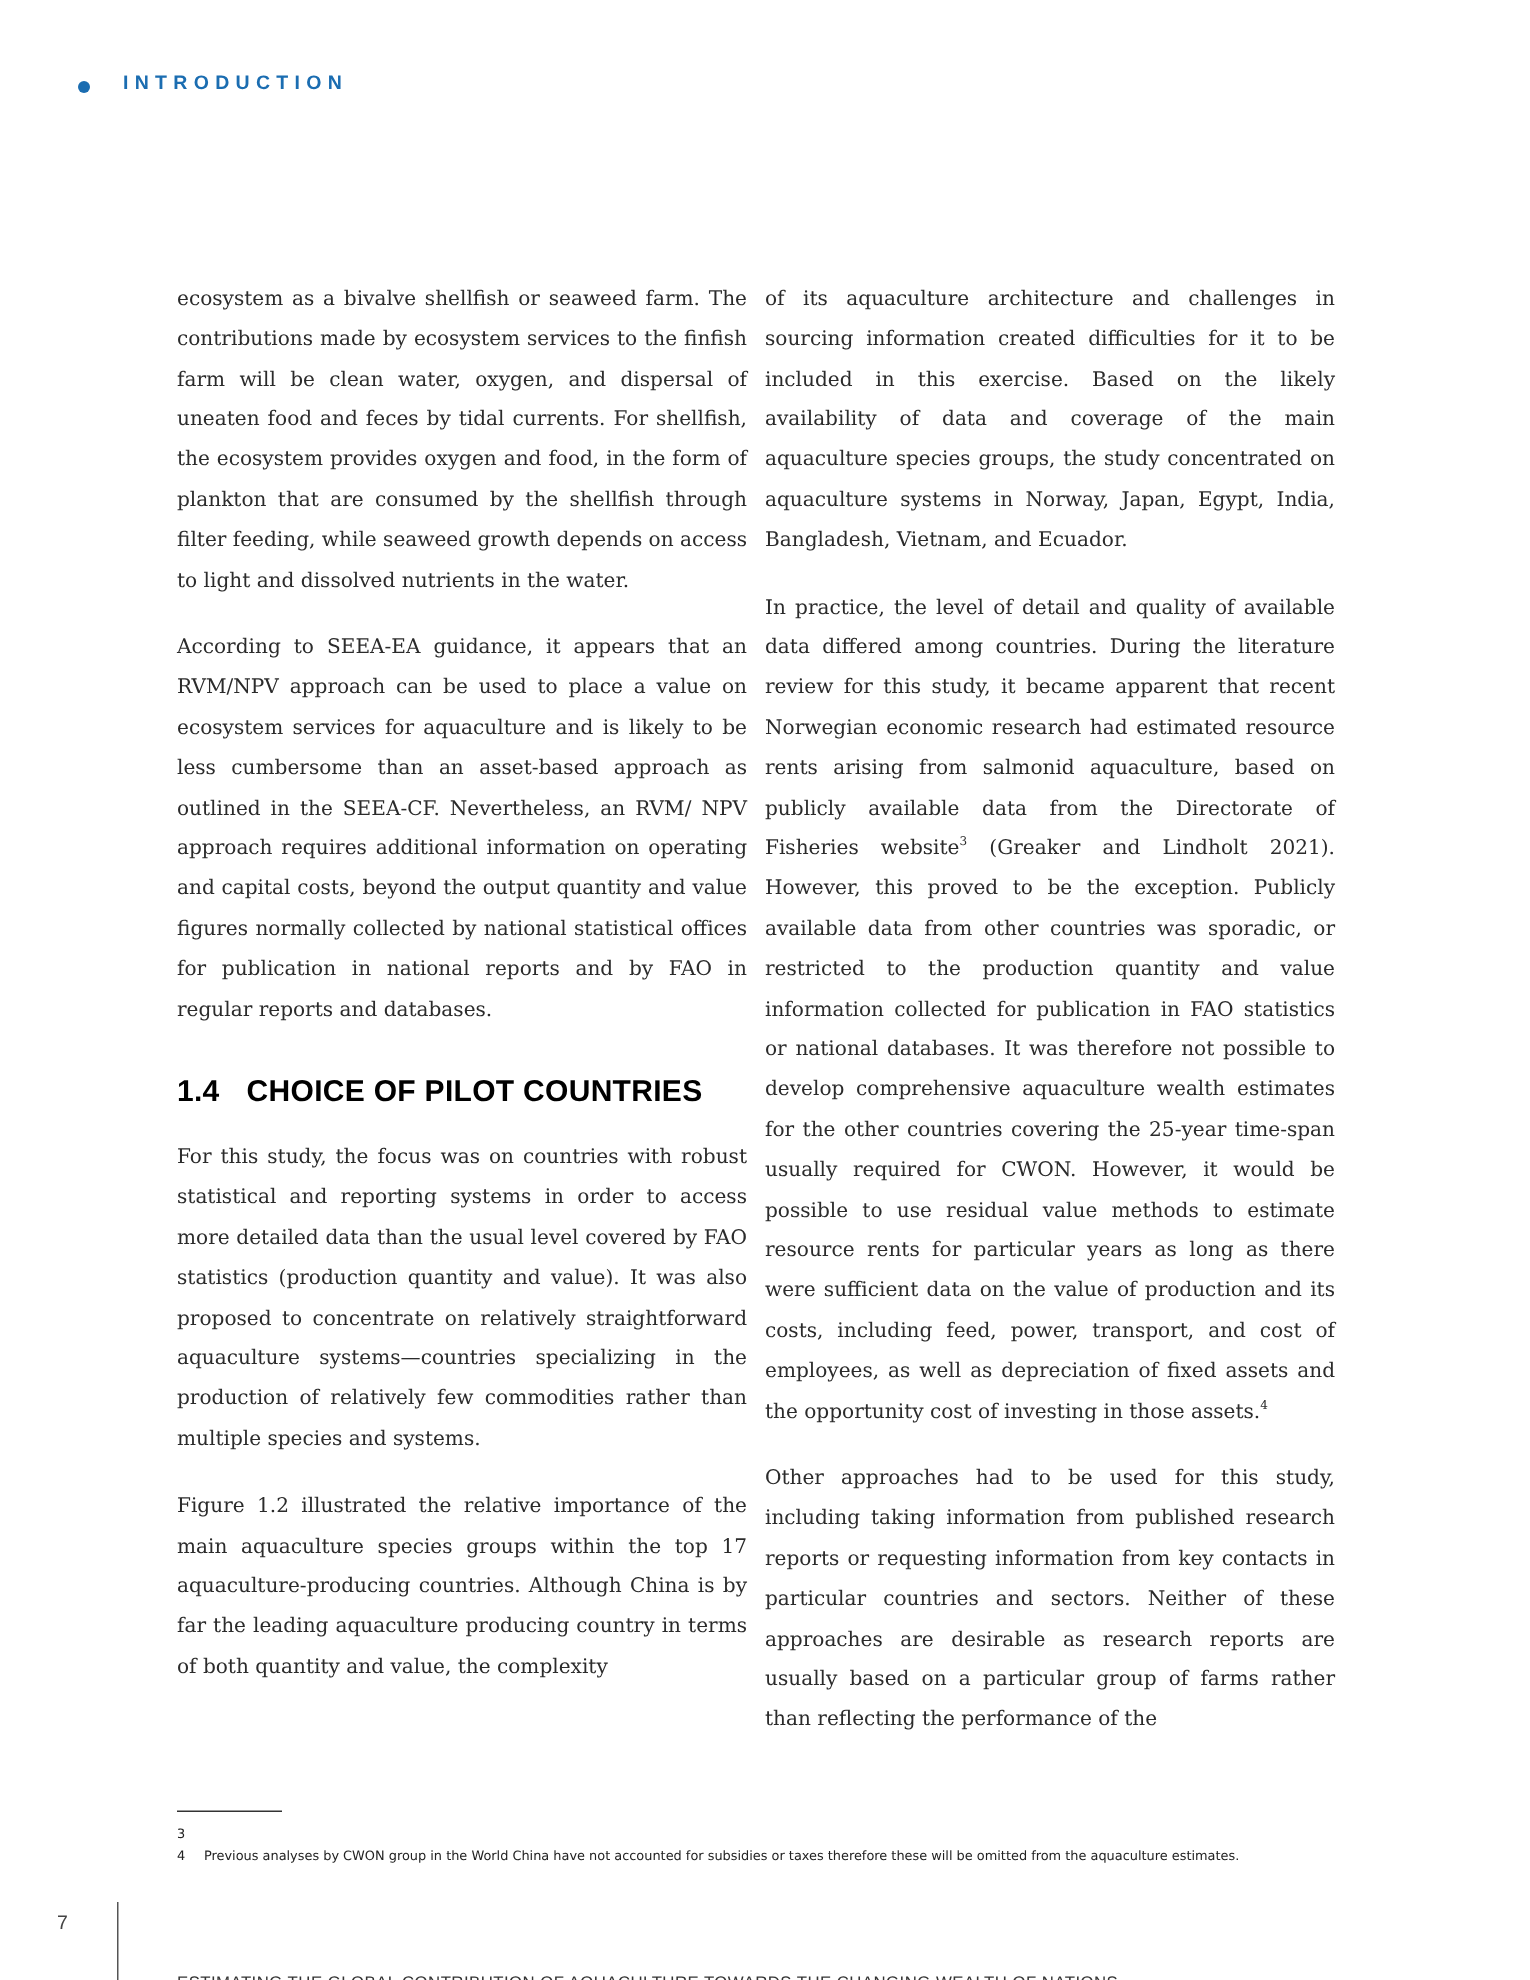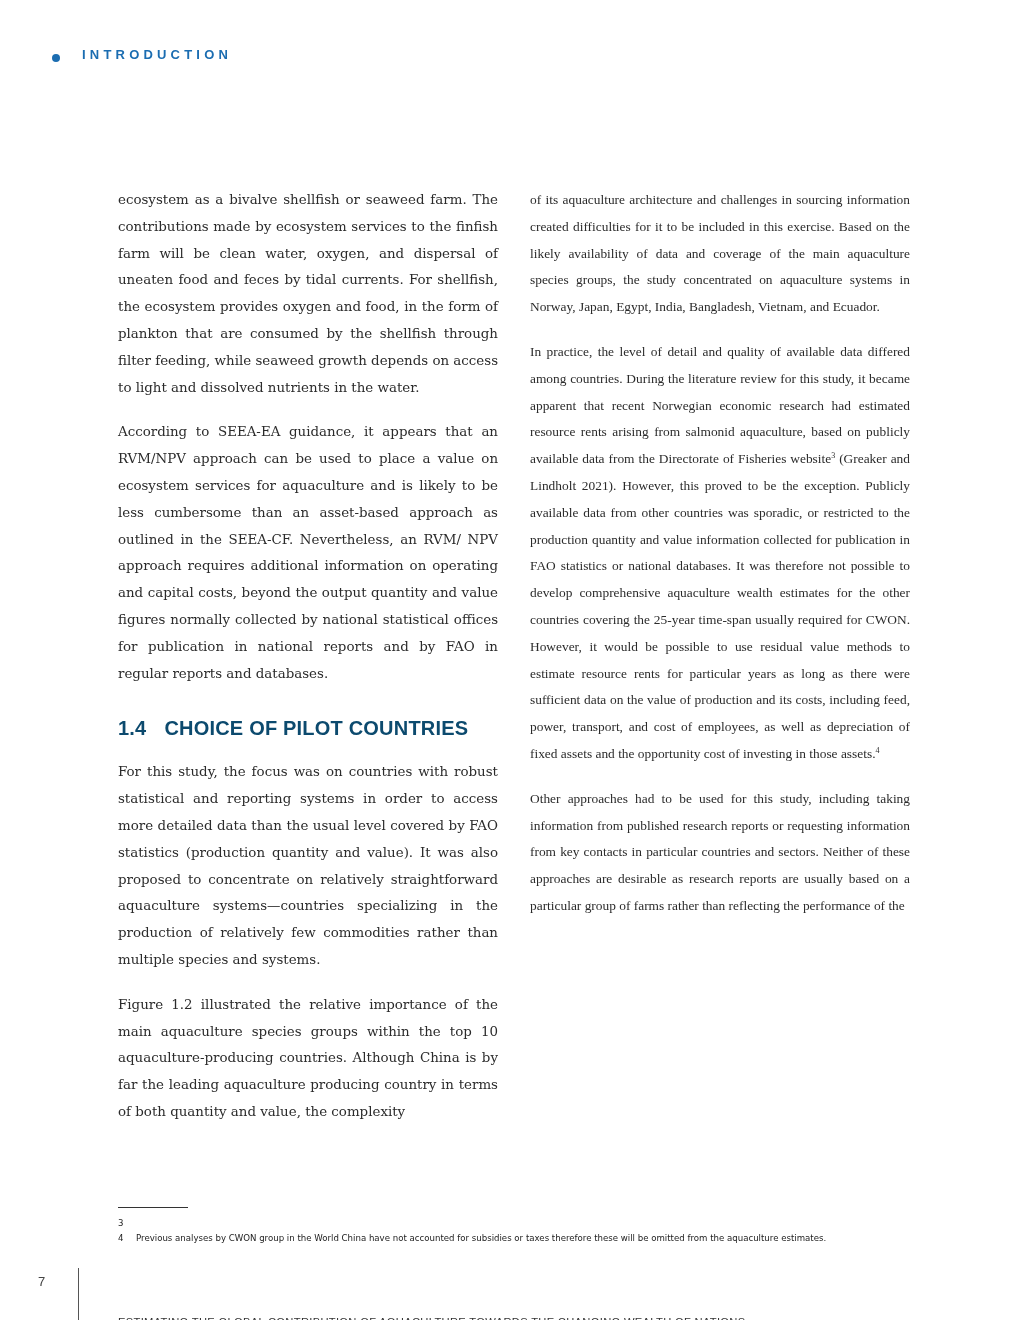--- a/index.html
+++ b/index.html
@@ -2,23 +2,23 @@
 <html><head>
 <meta charset="utf-8">
 <style>
   html, body { margin:0; padding:0; background:#ffffff; }
   body { width:1020px; height:1320px; position:relative; overflow:hidden; }
   .running-head { position:absolute; left:52px; top:47px; display:flex; align-items:flex-end; }
   .bullet { width:8px; height:8px; border-radius:50%; background:#1b6db1; margin-right:22px; }
   .running-head-text { font-family:"Liberation Sans", sans-serif; font-weight:bold; font-size:13px; letter-spacing:4.2px; color:#1b6db1; }
   .col { position:absolute; top:151px; width:380px; font-family:"DejaVu Serif", serif; font-size:13.4px; line-height:26.8px; color:#2b2b2b; text-align:justify;margin-top:36px; }
   .col-left { left:118px; }
-  .col-right { left:530px;font-family:Liberation Serif, serif; }
+  .col-right { left:510px; }
   .col p { margin:0 0 18px 0; }
-  .section-heading { font-family:"Liberation Sans", sans-serif; font-weight:bold; font-size:20px; color:#0c4a6e; margin:26px 0 16px 0; line-height:30px; letter-spacing:0.2px; }
+  .section-heading { font-family:"Liberation Sans", sans-serif; font-weight:bold; font-size:20px; color:#000000; margin:26px 0 16px 0; line-height:30px; letter-spacing:0.2px; }
   .section-heading .num { margin-right:18px; }
   sup { font-size:8px; line-height:0; vertical-align:super; }
   .footnote-rule { position:absolute; left:118px; top:1207px; width:70px; border-top:1px solid #333; }
   .footnotes { position:absolute; left:118px; top:1216px; font-family:"DejaVu Sans", sans-serif; font-size:8.6px; line-height:15px; color:#222; }
   .footnote { display:flex; white-space:nowrap; }
   .fn-num { width:18px; }
   .fn-link { color:#1b6db1; text-decoration:underline; }
   .page-number { position:absolute; left:38px; top:1274px; font-family:"Liberation Sans", sans-serif; font-size:13px; color:#444; }
   .footer-rule { position:absolute; left:78px; top:1268px; height:52px; border-left:1px solid #555; }
   .footer-title { position:absolute; left:118px; top:1276px; font-family:"Liberation Sans", sans-serif; font-size:11.2px; color:#333; letter-spacing:0.3px;margin-top:40px; }
@@ -31,21 +31,21 @@
   <span class="running-head-text">INTRODUCTION</span>
 </div>
 
 <div class="col col-left">
   <p>ecosystem as a bivalve shellfish or seaweed farm. The contributions made by ecosystem services to the finfish farm will be clean water, oxygen, and dispersal of uneaten food and feces by tidal currents. For shellfish, the ecosystem provides oxygen and food, in the form of plankton that are consumed by the shellfish through filter feeding, while seaweed growth depends on access to light and dissolved nutrients in the water.</p>
   <p>According to SEEA-EA guidance, it appears that an RVM/NPV approach can be used to place a value on ecosystem services for aquaculture and is likely to be less cumbersome than an asset-based approach as outlined in the SEEA-CF. Nevertheless, an RVM/ NPV approach requires additional information on operating and capital costs, beyond the output quantity and value figures normally collected by national statistical offices for publication in national reports and by FAO in regular reports and databases.</p>
   <h2 class="section-heading">
     <span class="num">1.4</span><span>CHOICE OF PILOT COUNTRIES</span>
   </h2>
   <p>For this study, the focus was  on countries with robust statistical and reporting systems in order to access more detailed data than the usual level covered by FAO statistics (production quantity and value). It was also proposed to concentrate on relatively straightforward aquaculture systems—countries specializing in the production of relatively few commodities rather than multiple species and systems.</p>
-  <p>Figure 1.2 illustrated the relative importance of the main aquaculture species groups within the top 10 aquaculture-producing countries. Although China is by far the leading aquaculture producing country in terms of both quantity and value, the complexity</p>
+  <p>Figure 1.2 illustrated the relative importance of the main aquaculture species groups within the top 17 aquaculture-producing countries. Although China is by far the leading aquaculture producing country in terms of both quantity and value, the complexity</p>
 </div>
 
 <div class="col col-right">
   <p>of its aquaculture architecture and challenges in sourcing information created difficulties for it to be included in this exercise. Based on the likely availability of data and coverage of the main aquaculture species groups, the study concentrated on aquaculture systems in Norway, Japan, Egypt, India, Bangladesh, Vietnam, and Ecuador.</p>
   <p><span>In practice, the level of detail and quality of available data differed among countries. During the literature review for this study, it became apparent that recent Norwegian economic research had estimated resource rents arising from salmonid aquaculture, based on publicly available data from the Directorate of Fisheries website</span><sup>3</sup><span> (Greaker and Lindholt 2021). However, this proved to be the exception. Publicly available data from other countries was sporadic, or restricted to the production quantity and value information collected for publication in FAO statistics or national databases. It was therefore not possible to develop comprehensive aquaculture wealth estimates for the other countries covering the 25-year time-span usually required for CWON. However, it would be possible to use residual value methods to estimate resource rents for particular years as long as there were sufficient data on the value of production and its costs, including feed, power, transport, and cost of employees, as well as depreciation of fixed assets and the opportunity cost of investing in those assets.</span><sup>4</sup></p>
   <p>Other approaches had to be used for this study, including taking information from published research reports or requesting information from key contacts in particular countries and sectors. Neither of these approaches are desirable as research reports are usually based on a particular group of farms rather than reflecting the performance of the</p>
 </div>
 
 <div class="footnote-rule"></div>
 <div class="footnotes">

